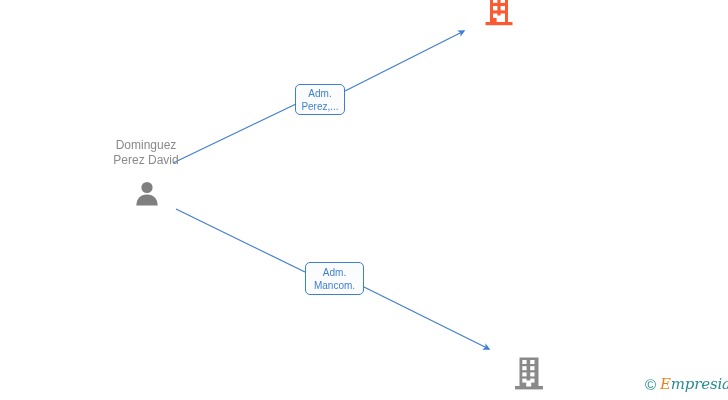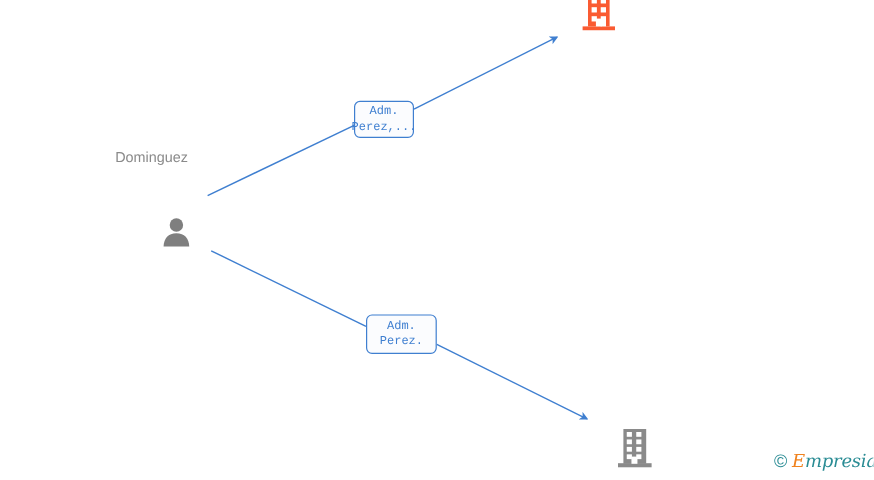--- a/index.html
+++ b/index.html
@@ -20,23 +20,23 @@
   #graph-svg {
     position: absolute;
     left: 0;
     top: 0;
     width: 728px;
     height: 400px;
   }
   .person-name {
     position: absolute;
     left: 96px;
-    top: 124px;
+    top: 138px;
     width: 100px;
-    text-align: left;
+    text-align: center;
     font-size: 12px;
     line-height: 15px;
     color: #8a8a8a;
     white-space: nowrap;
   }
   .person-name span { display: block; }
   .node-person {
     position: absolute;
     left: 132px;
     top: 179px;
@@ -65,21 +65,20 @@
     border-radius: 5px;
     color: #3f7fd0;
     font-size: 10px;
     line-height: 13px;
     text-align: center;
     display: flex;
     flex-direction: column;
     align-items: center;
     justify-content: center;
     white-space: nowrap;
-    font-family: Liberation Mono, monospace;
   }
   #label-unico {
     left: 295px;
     top: 84px;
     width: 50px;
     height: 31px;
   }
   #label-mancom {
     left: 305px;
     top: 262px;
@@ -126,20 +125,21 @@
 
     <path d="M 345 91 L 464 31" fill="none" stroke="#3f7fd0" stroke-width="1.2" marker-end="url(#arrow-blue)"></path>
 
     <path d="M 176 209 L 305 272" fill="none" stroke="#3f7fd0" stroke-width="1.2"></path>
 
     <path d="M 364 287 L 489 349" fill="none" stroke="#3f7fd0" stroke-width="1.2" marker-end="url(#arrow-blue)"></path>
   </svg>
 
   <div class="person-name">
     <span>Dominguez</span>
+    <span>Perez David</span>
   </div>
 
   <div class="node-person">
     <svg viewBox="0 0 30 30" width="30" height="30" xmlns="http://www.w3.org/2000/svg">
       <circle cx="15" cy="8.5" r="5.6" fill="#7f7f7f"></circle>
       <path d="M 15 15.4 C 8.2 15.4 4.6 19.6 4.3 26.5 L 25.7 26.5 C 25.4 19.6 21.8 15.4 15 15.4 Z" fill="#7f7f7f"></path>
     </svg>
   </div>
 
   <div class="node-company-top">
@@ -172,21 +172,21 @@
     </svg>
   </div>
 
   <div class="edge-label" id="label-unico">
     <div>Adm.</div>
     <div>Perez,...</div>
   </div>
 
   <div class="edge-label" id="label-mancom">
     <div>Adm.</div>
-    <div>Perez.</div>
+    <div>Mancom.</div>
   </div>
 
   <div class="watermark">
     <span class="wm-c">©</span>
     <span class="wm-word"><span class="wm-first">E</span><span class="wm-rest">mpresia</span></span>
   </div>
 
 </div>
 
 </body></html>

